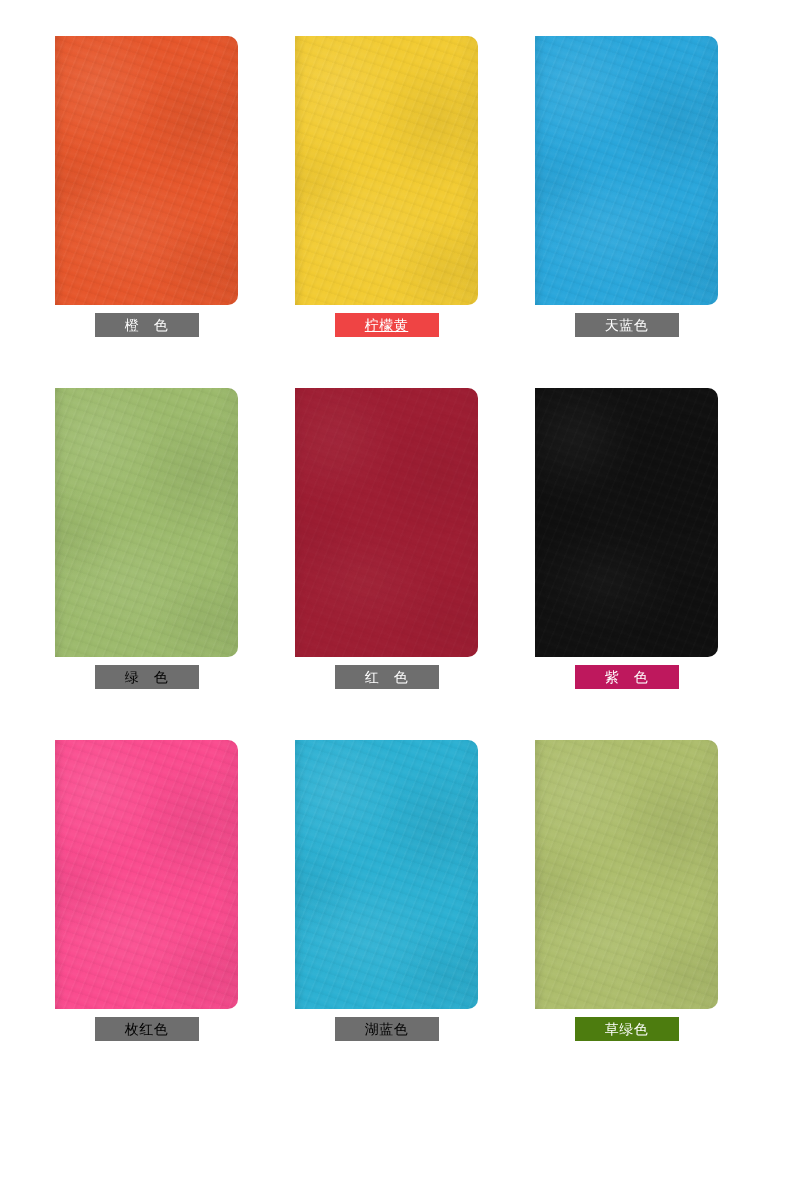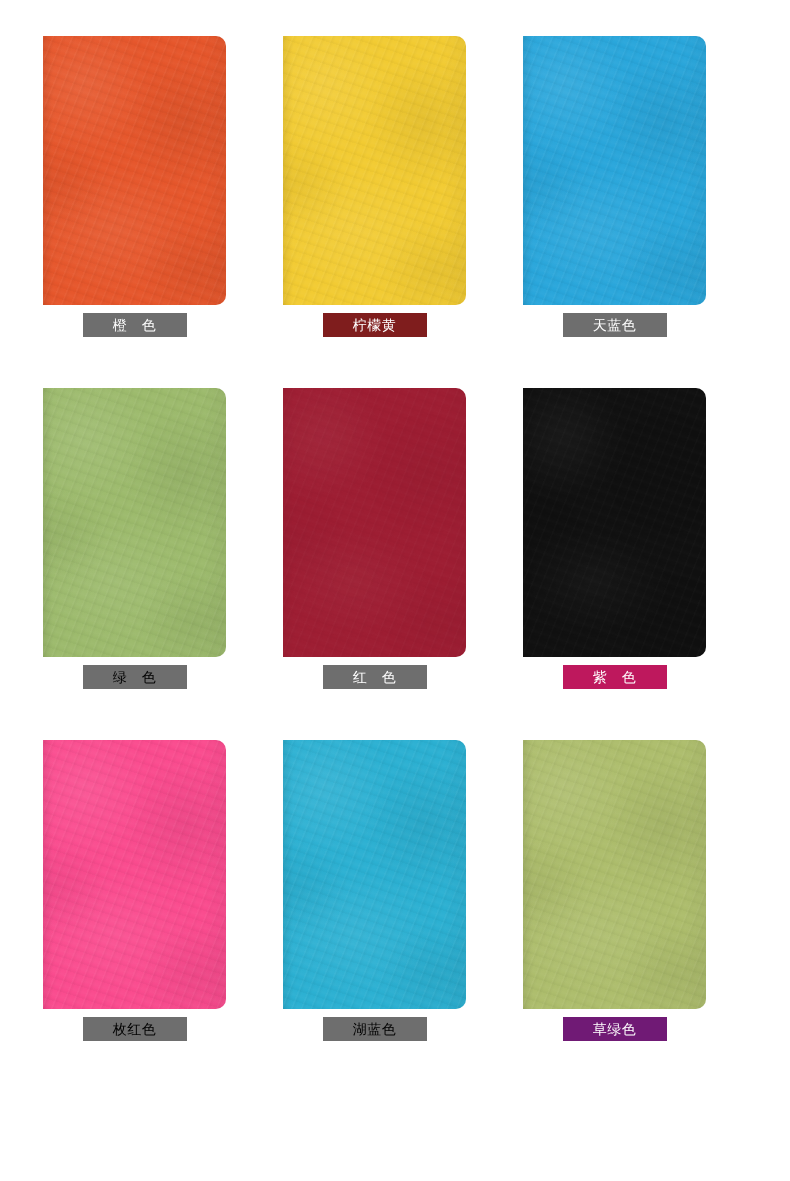--- a/index.html
+++ b/index.html
@@ -19,21 +19,21 @@
   .swatch-grid {
     position: relative;
     width: 790px;
     height: 1181px;
     box-sizing: border-box;
   }
 
   .swatch-row {
     display: flex;
     justify-content: flex-start;
-    padding-left: 43px;
+    padding-left: 55px;
     align-items: flex-end;
   }
 
   .swatch-row.row-1 { padding-top: 36px; }
   .swatch-row.row-2 { padding-top: 51px; }
   .swatch-row.row-3 { padding-top: 51px; }
 
   .swatch-cell {
     width: 183px;
     margin-right: 57px;
@@ -120,21 +120,21 @@
 
   <div class="swatch-row row-1">
 
     <div class="swatch-cell">
       <div class="cover" style="background-color: rgb(230, 86, 43);"></div>
       <div class="label-bar" style="background: rgb(110, 110, 110); color: rgb(255, 255, 255);">橙　色</div>
     </div>
 
     <div class="swatch-cell">
       <div class="cover" style="background-color: rgb(242, 203, 50);"></div>
-      <div class="label-bar" style="background: #7f1d1d; color: rgb(255, 255, 255);">柠檬黄</div>
+      <div class="label-bar" style="background: #ef4444; color: rgb(255, 255, 255); text-decoration: underline;">柠檬黄</div>
     </div>
 
     <div class="swatch-cell">
       <div class="cover" style="background-color: rgb(41, 166, 219);"></div>
       <div class="label-bar" style="background: rgb(110, 110, 110); color: rgb(255, 255, 255);">天蓝色</div>
     </div>
 
   </div>
 
   <div class="swatch-row row-2">
@@ -163,18 +163,18 @@
       <div class="label-bar" style="background: rgb(110, 110, 110); color: #000000;">枚红色</div>
     </div>
 
     <div class="swatch-cell">
       <div class="cover" style="background-color: rgb(43, 176, 210);"></div>
       <div class="label-bar" style="background: rgb(110, 110, 110); color: #000000;">湖蓝色</div>
     </div>
 
     <div class="swatch-cell">
       <div class="cover" style="background-color: rgb(173, 189, 108);"></div>
-      <div class="label-bar" style="background: #701a75; color: rgb(255, 255, 255);">草绿色</div>
+      <div class="label-bar" style="background: #4d7c0f; color: rgb(255, 255, 255);">草绿色</div>
     </div>
 
   </div>
 
 </div>
 
 </body></html>

